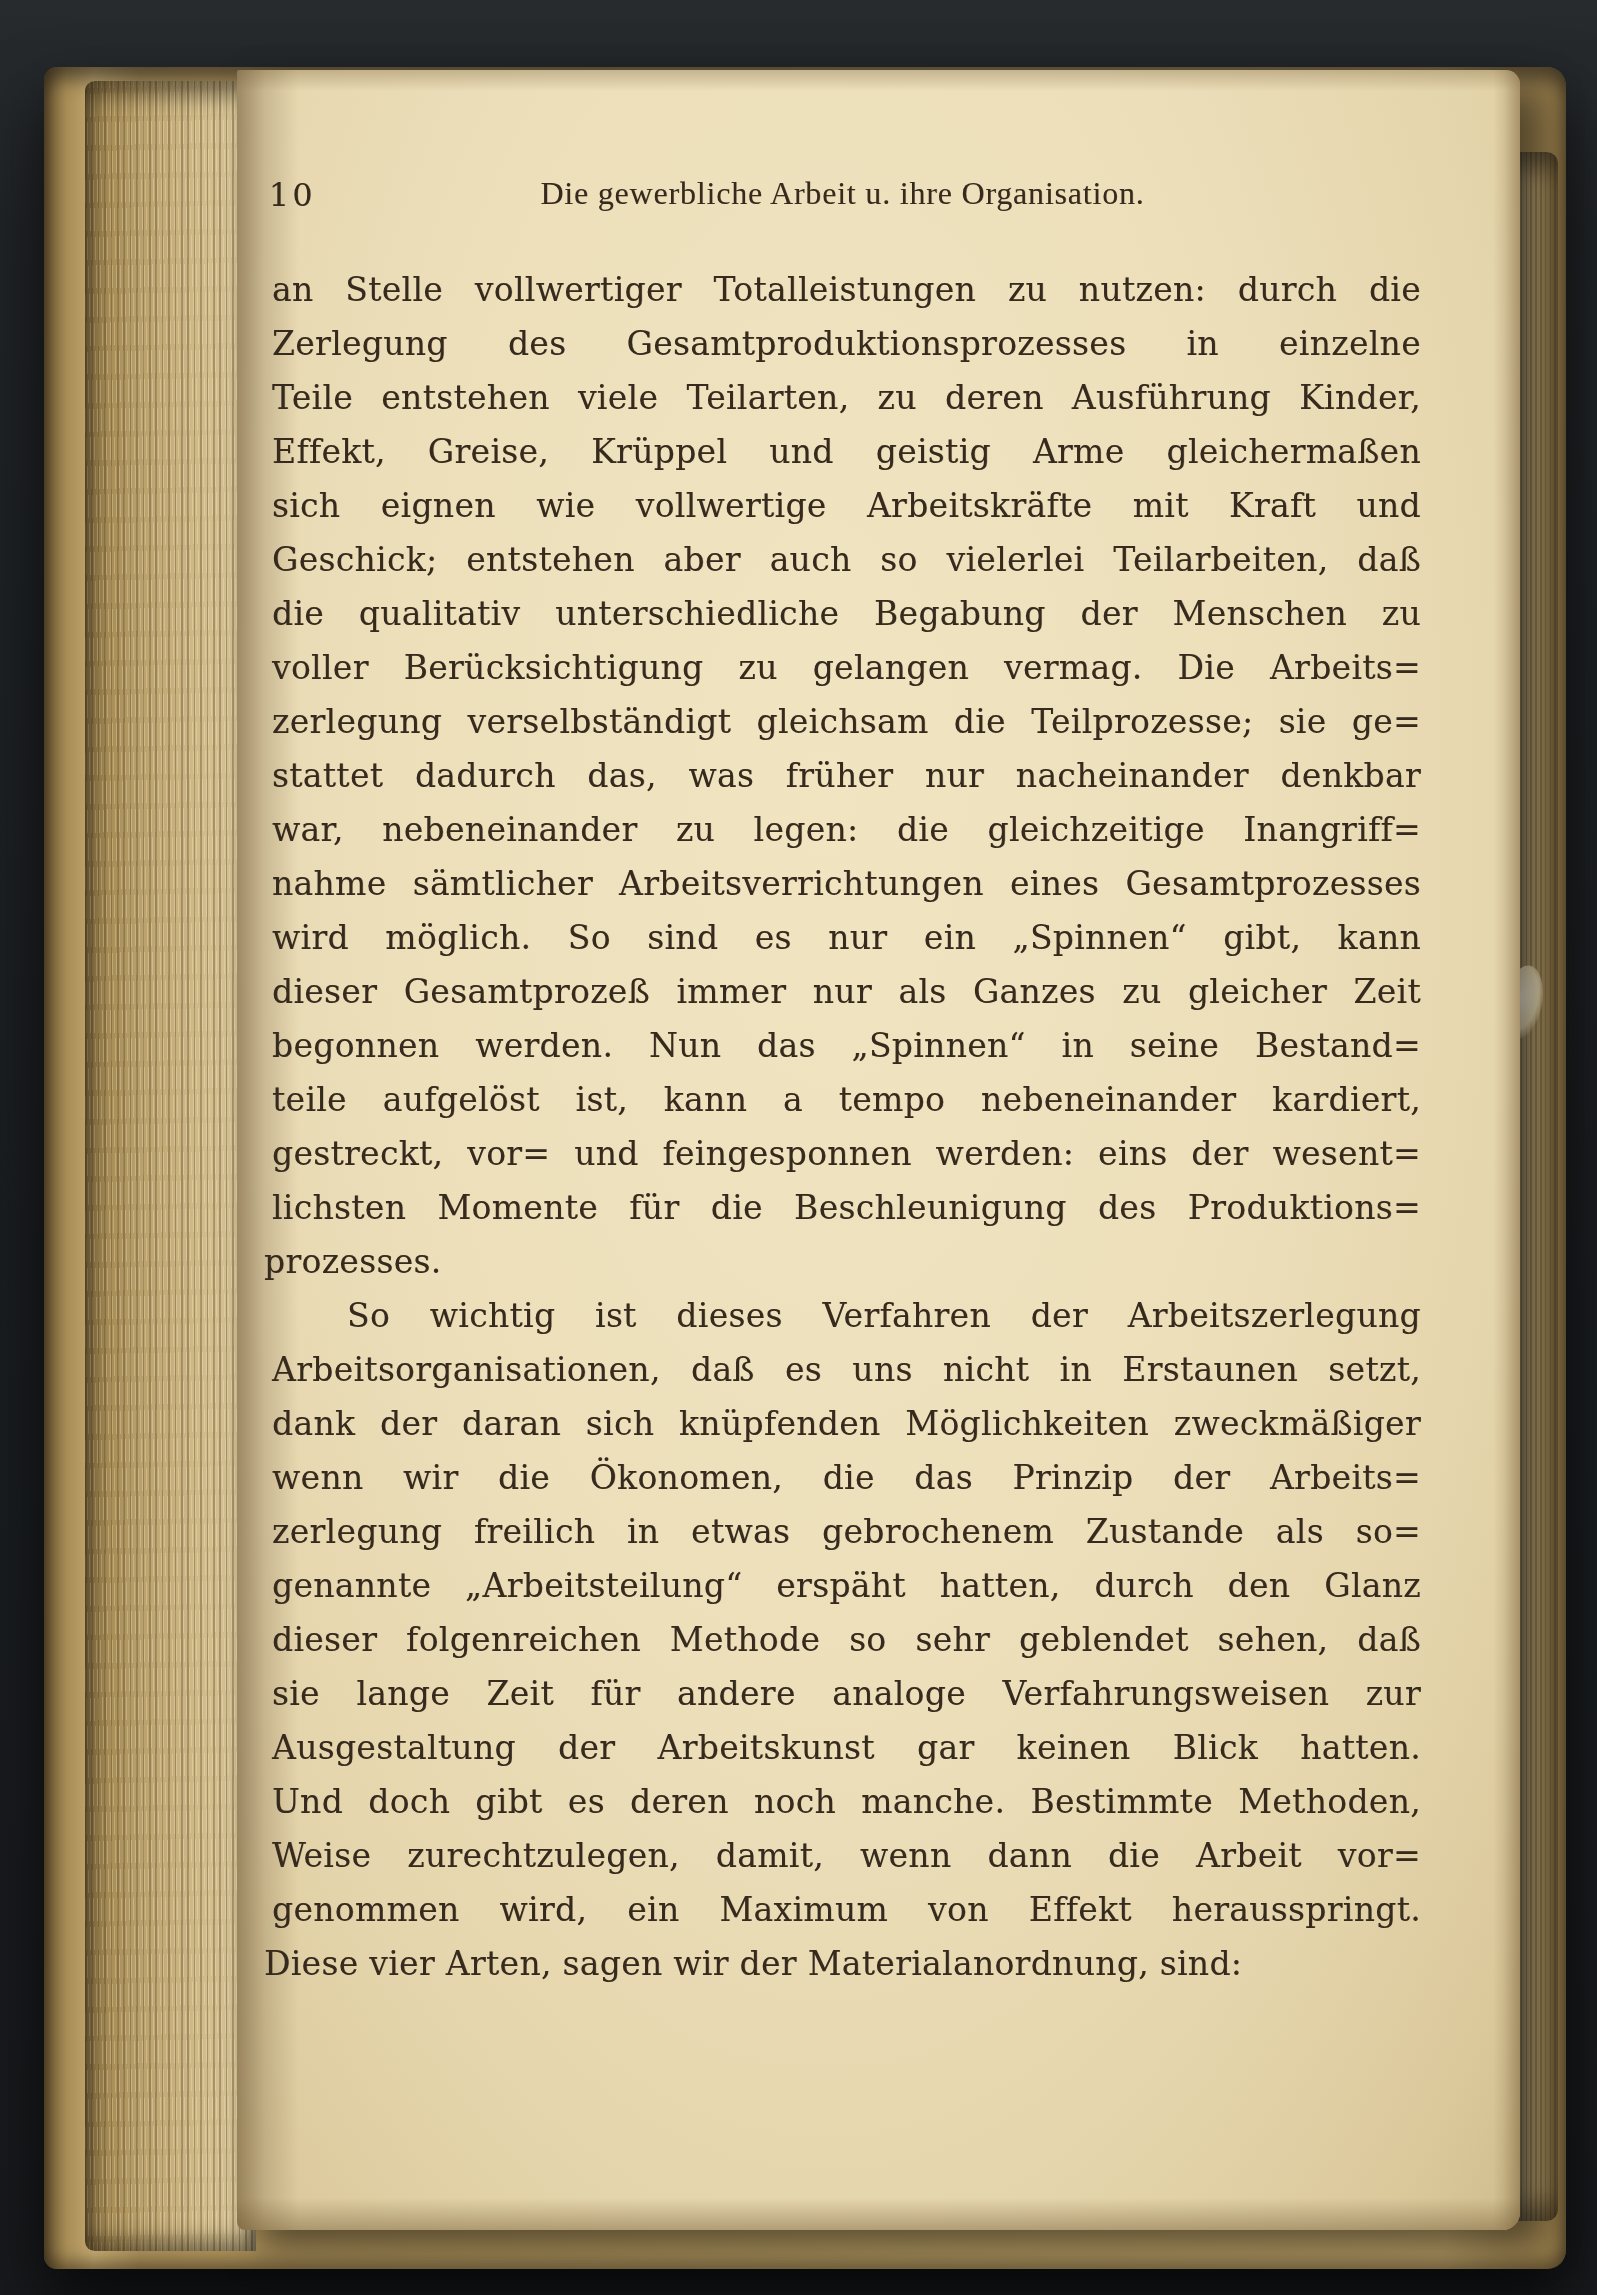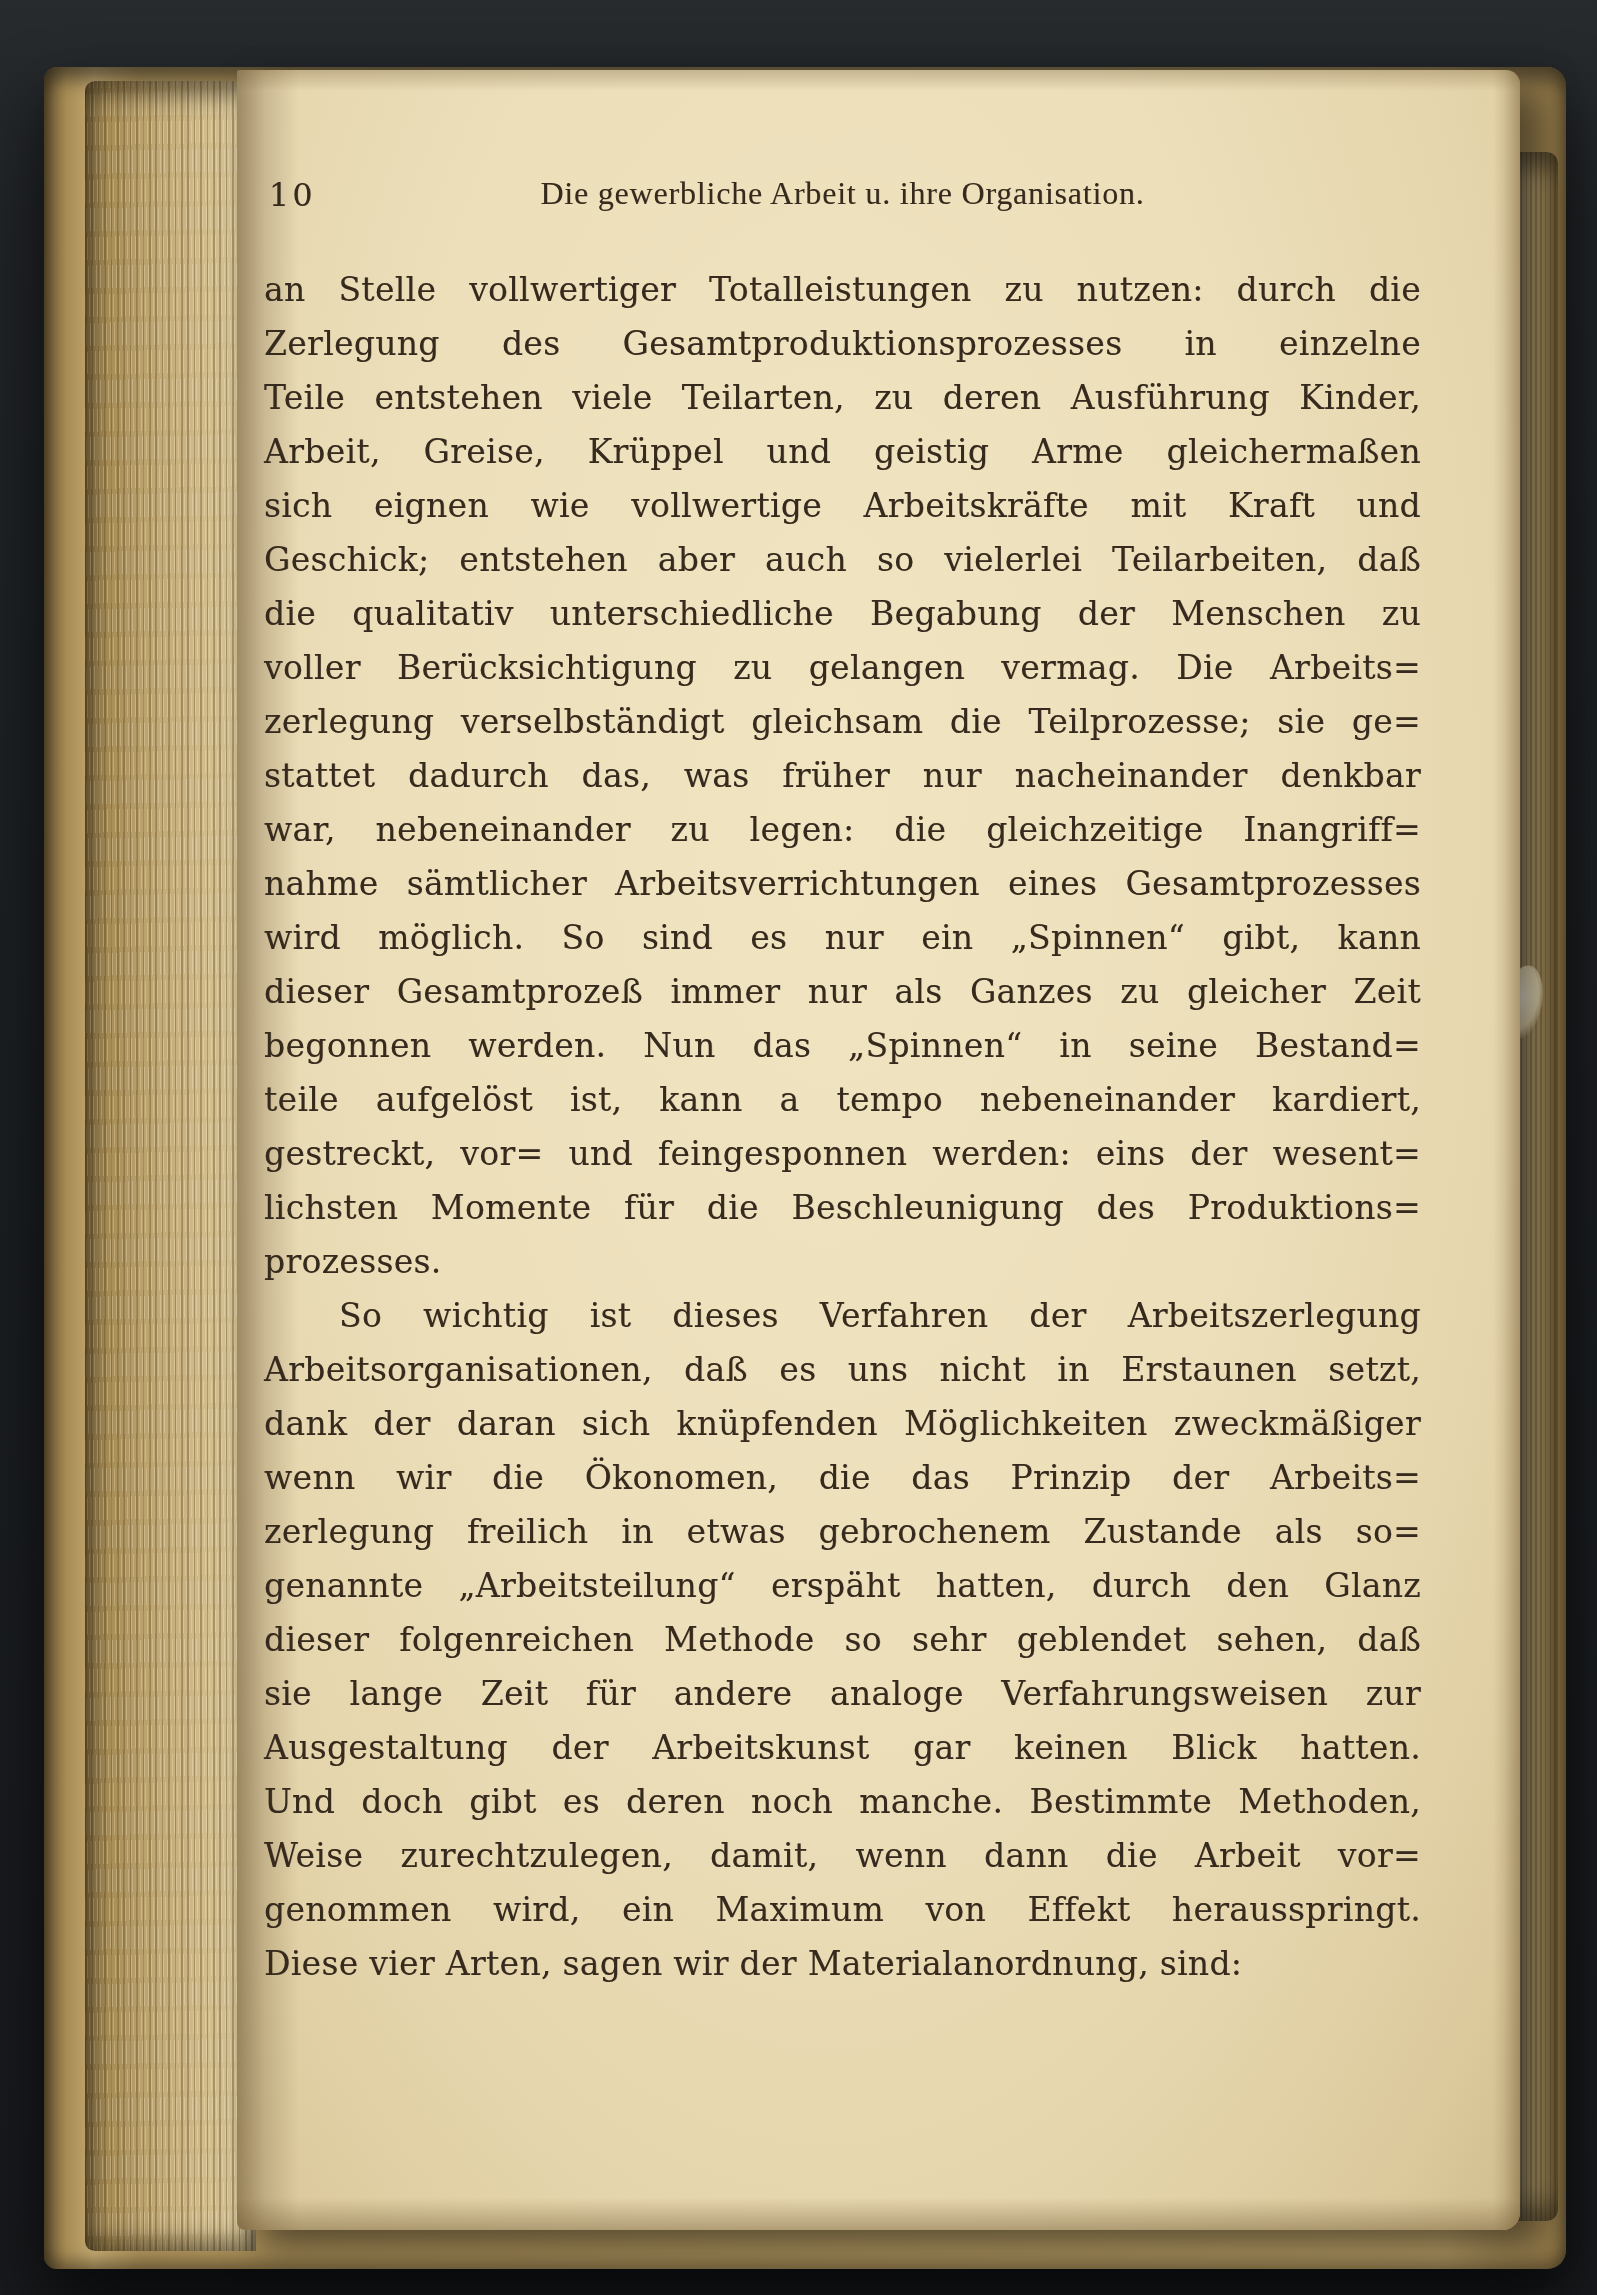--- a/index.html
+++ b/index.html
@@ -75,21 +75,21 @@
   .header-row{
     position:relative;height:46px;font-size:32px;line-height:42px;
     text-shadow:0.4px 0.4px 0 rgba(60,42,22,.3);
   }
   .page-number{position:absolute;left:4.8px;top:1.6px;letter-spacing:3.2px;}
   .running-title{width:100%;text-align:center;letter-spacing:0.8px;font-family:Liberation Serif, serif;}
   .text-body{margin-top:45px;text-shadow:0.4px 0.4px 0 rgba(60,42,22,.3);}
   .text-line{
     font-size:33px;line-height:54px;letter-spacing:0.3px;
   }
-  .just{text-align:justify;text-align-last:justify;}
+  .just{text-align:justify;text-align-last:justify;margin-left:8px;}
   .indent{text-indent:75px;}
 </style>
 </head>
 <body>
 
 <div class="photo-bg"></div>
 
 <div class="book-cover"></div>
 
 <div class="page-stack-left"></div>
@@ -105,21 +105,21 @@
 
   <div class="text-area">
     <div class="header-row">
       <span class="page-number">10</span>
       <div class="running-title">Die gewerbliche Arbeit u. ihre Organisation.</div>
     </div>
     <div class="text-body">
         <div class="text-line just">an Stelle vollwertiger Totalleistungen zu nutzen: durch die</div>
         <div class="text-line just">Zerlegung des Gesamtproduktionsprozesses in einzelne</div>
         <div class="text-line just">Teile entstehen viele Teilarten, zu deren Ausführung Kinder,</div>
-        <div class="text-line just">Arbeit, Greise, Krüppel und geistig Arme gleichermaßen</div>
+        <div class="text-line just">Effekt, Greise, Krüppel und geistig Arme gleichermaßen</div>
         <div class="text-line just">sich eignen wie vollwertige Arbeitskräfte mit Kraft und</div>
         <div class="text-line just">Geschick; entstehen aber auch so vielerlei Teilarbeiten, daß</div>
         <div class="text-line just">die qualitativ unterschiedliche Begabung der Menschen zu</div>
         <div class="text-line just">voller Berücksichtigung zu gelangen vermag.  Die Arbeits=</div>
         <div class="text-line just">zerlegung verselbständigt gleichsam die Teilprozesse; sie ge=</div>
         <div class="text-line just">stattet dadurch das, was früher nur nacheinander denkbar</div>
         <div class="text-line just">war, nebeneinander zu legen: die gleichzeitige Inangriff=</div>
         <div class="text-line just">nahme sämtlicher Arbeitsverrichtungen eines Gesamtprozesses</div>
         <div class="text-line just">wird möglich.  So sind es nur ein „Spinnen“ gibt, kann</div>
         <div class="text-line just">dieser Gesamtprozeß immer nur als Ganzes zu gleicher Zeit</div>

